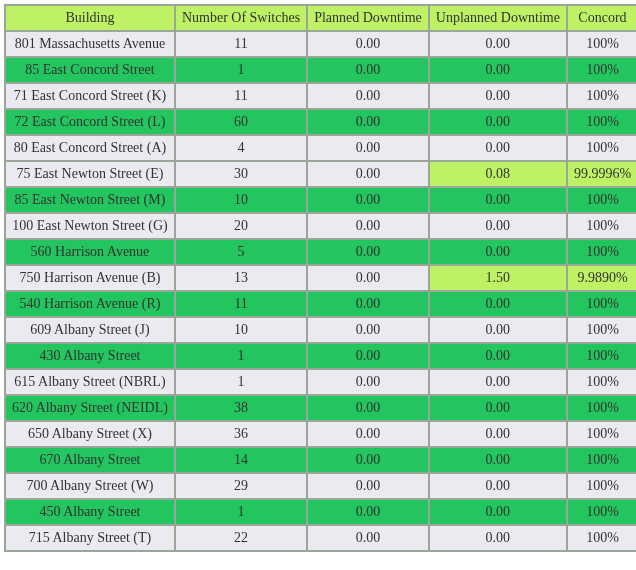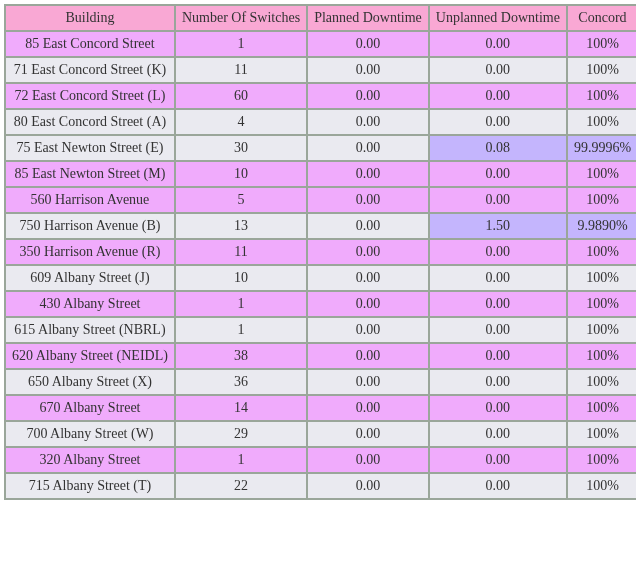--- a/index.html
+++ b/index.html
@@ -1,36 +1,43 @@
 <!DOCTYPE html>
 <html><head>
 <meta charset="utf-8">
 <style>
 body{margin:0;padding:4px;background:#fff;font-family:"Times New Roman",serif;font-size:14px;color:#333}
 table{border-collapse:separate;border-spacing:2px;background:#9aa69a;width:630px}
 th,td{text-align:center;padding:4px 6px;font-weight:400;white-space:nowrap}
-th{background:#f9a8d4}
+th{background:#bef264}
 td{background:#eaeaf0}
-tr.alt td{background:#f0abfc}
-td.hl{background:#c4b5fd}
+tr.alt td{background:#22c55e}
+td.hl{background:#bef264}
 </style>
 </head>
 <body>
 
 <table>
 <thead>
 <tr>
 <th>Building</th>
 <th>Number Of Switches</th>
 <th>Planned Downtime</th>
 <th>Unplanned Downtime</th>
 <th>Concord</th>
 </tr>
 </thead>
 <tbody id="tb">
+      <tr>
+        <td>801 Massachusetts Avenue</td>
+        <td>11</td>
+        <td>0.00</td>
+        <td>0.00</td>
+        <td>100%</td>
+      </tr>
       <tr class="alt">
         <td>85 East Concord Street</td>
         <td>1</td>
         <td>0.00</td>
         <td>0.00</td>
         <td>100%</td>
       </tr>
       <tr>
         <td>71 East Concord Street (K)</td>
         <td>11</td>
@@ -59,36 +66,43 @@
         <td class="hl">0.08</td>
         <td class="hl">99.9996%</td>
       </tr>
       <tr class="alt">
         <td>85 East Newton Street (M)</td>
         <td>10</td>
         <td>0.00</td>
         <td>0.00</td>
         <td>100%</td>
       </tr>
+      <tr>
+        <td>100 East Newton Street (G)</td>
+        <td>20</td>
+        <td>0.00</td>
+        <td>0.00</td>
+        <td>100%</td>
+      </tr>
       <tr class="alt">
         <td>560 Harrison Avenue</td>
         <td>5</td>
         <td>0.00</td>
         <td>0.00</td>
         <td>100%</td>
       </tr>
       <tr>
         <td>750 Harrison Avenue (B)</td>
         <td>13</td>
         <td>0.00</td>
         <td class="hl">1.50</td>
         <td class="hl">9.9890%</td>
       </tr>
       <tr class="alt">
-        <td>350 Harrison Avenue (R)</td>
+        <td>540 Harrison Avenue (R)</td>
         <td>11</td>
         <td>0.00</td>
         <td>0.00</td>
         <td>100%</td>
       </tr>
       <tr>
         <td>609 Albany Street (J)</td>
         <td>10</td>
         <td>0.00</td>
         <td>0.00</td>
@@ -130,21 +144,21 @@
         <td>100%</td>
       </tr>
       <tr>
         <td>700 Albany Street (W)</td>
         <td>29</td>
         <td>0.00</td>
         <td>0.00</td>
         <td>100%</td>
       </tr>
       <tr class="alt">
-        <td>320 Albany Street</td>
+        <td>450 Albany Street</td>
         <td>1</td>
         <td>0.00</td>
         <td>0.00</td>
         <td>100%</td>
       </tr>
       <tr>
         <td>715 Albany Street (T)</td>
         <td>22</td>
         <td>0.00</td>
         <td>0.00</td>

